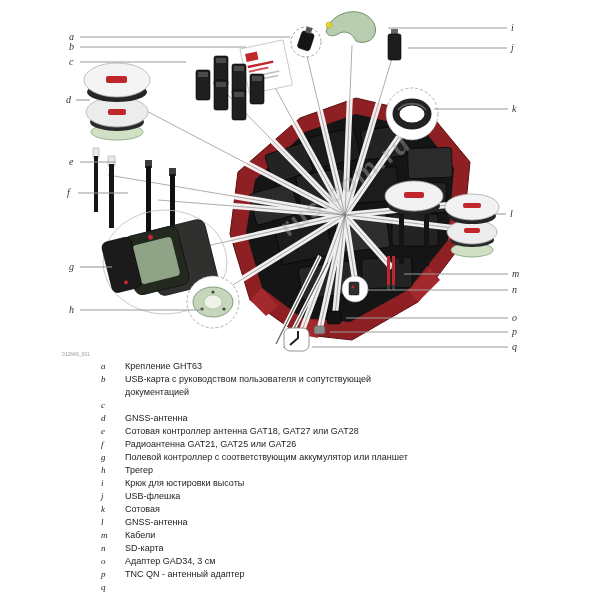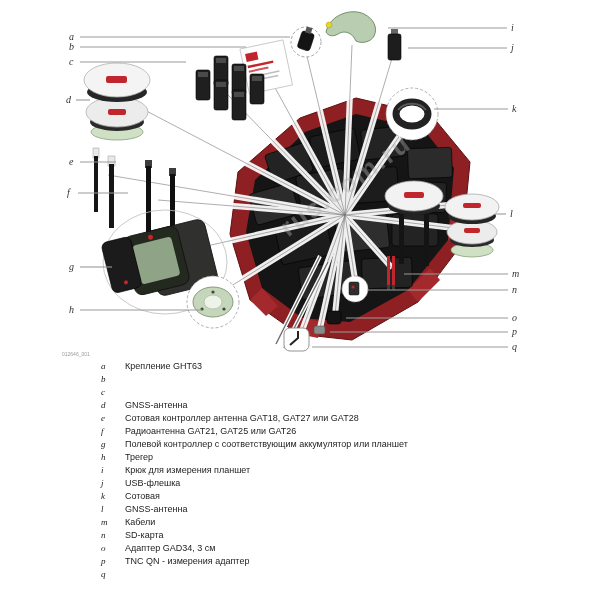--- a/index.html
+++ b/index.html
@@ -279,20 +279,22 @@
   <text class="figno" x="62" y="356">012646_001</text>
 </svg>
 
 <div class="legend">
   <div class="row">
         <span class="k">a</span>
         <span class="t">Крепление GHT63</span>
       </div>
   <div class="row">
         <span class="k">b</span>
+        <span class="t">USB-карта с руководством пользователя и сопутствующей
+документацией</span>
       </div>
   <div class="row">
         <span class="k">c</span>
       </div>
   <div class="row">
         <span class="k">d</span>
         <span class="t">GNSS-антенна</span>
       </div>
   <div class="row">
         <span class="k">e</span>
@@ -305,21 +307,21 @@
   <div class="row">
         <span class="k">g</span>
         <span class="t">Полевой контроллер с соответствующим аккумулятор или планшет</span>
       </div>
   <div class="row">
         <span class="k">h</span>
         <span class="t">Трегер</span>
       </div>
   <div class="row">
         <span class="k">i</span>
-        <span class="t">Крюк для измерения планшет</span>
+        <span class="t">Крюк для юстировки высоты</span>
       </div>
   <div class="row">
         <span class="k">j</span>
         <span class="t">USB-флешка</span>
       </div>
   <div class="row">
         <span class="k">k</span>
         <span class="t">Сотовая</span>
       </div>
   <div class="row">
@@ -333,20 +335,20 @@
   <div class="row">
         <span class="k">n</span>
         <span class="t">SD-карта</span>
       </div>
   <div class="row">
         <span class="k">o</span>
         <span class="t">Адаптер GAD34, 3 см</span>
       </div>
   <div class="row">
         <span class="k">p</span>
-        <span class="t">TNC QN - измерения адаптер</span>
+        <span class="t">TNC QN - антенный адаптер</span>
       </div>
   <div class="row">
         <span class="k">q</span>
       </div>
 </div>
 
 </div>
 
 </body></html>

